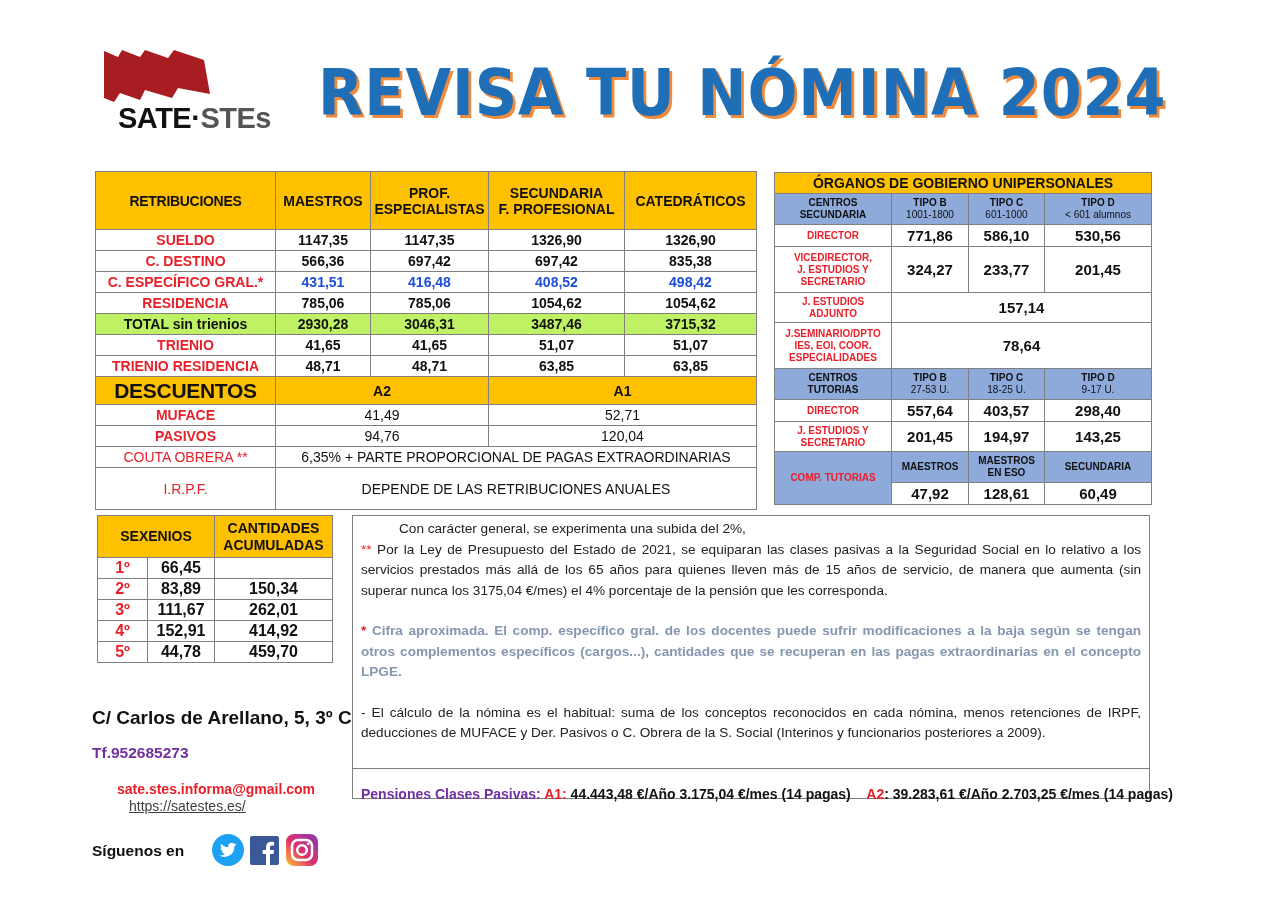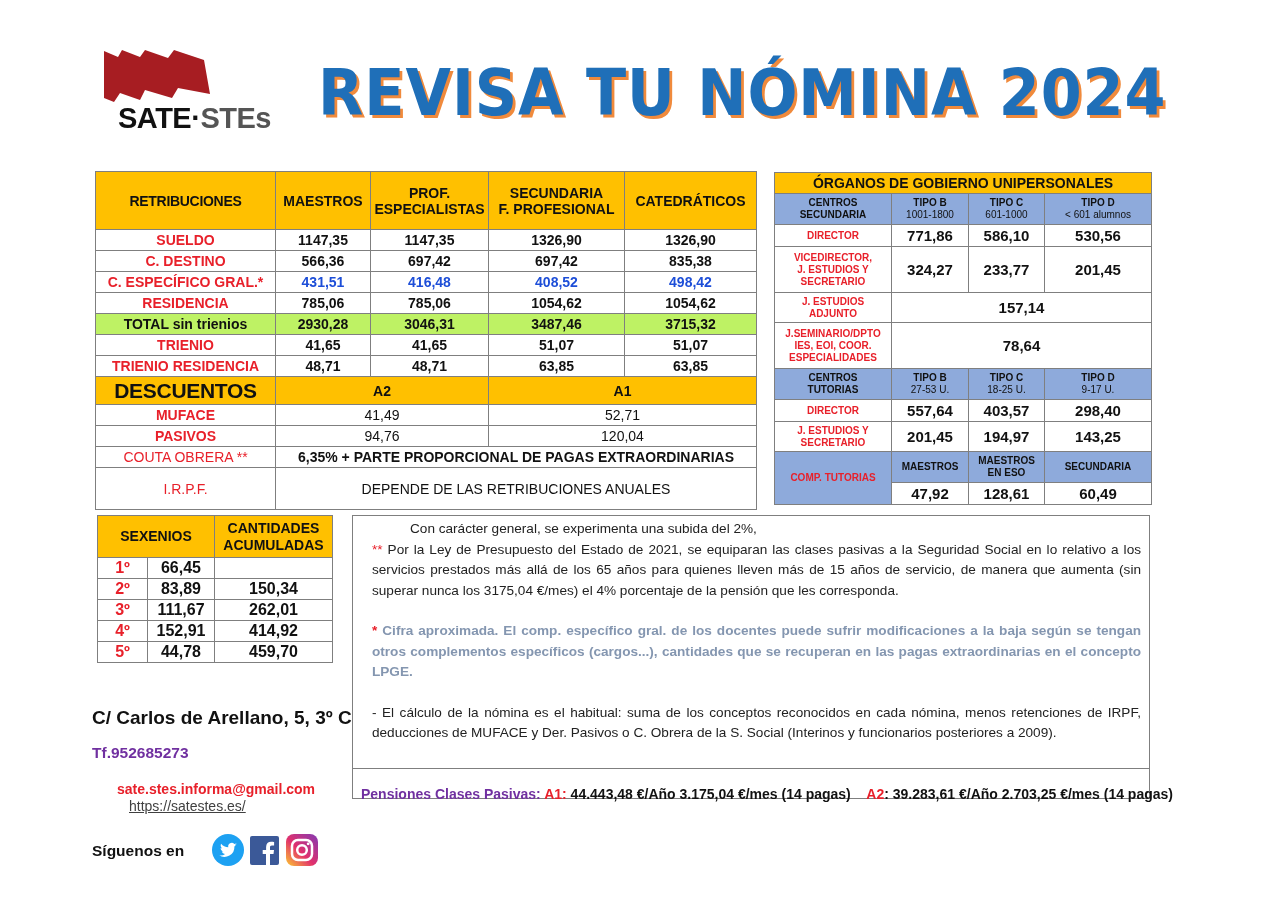--- a/index.html
+++ b/index.html
@@ -47,21 +47,21 @@
   #org .r2 { height: 30px; }
 
   
   #sex { left: 97px; top: 515px; width: 235px; font-size: 16px; }
   #sex td { height: 21px; padding: 0; }
   #sex .hdr td { height: 42px; font-size: 14px; line-height: 17px; }
 
   
   .notes { left: 352px; top: 515px; width: 798px; height: 284px; border: 1px solid #7f7f7f; }
   .notes-hdr { height: 24px; background: #ffc000; border-bottom: 1px solid #7f7f7f; text-align: center; font-size: 15px; line-height: 24px; font-weight: normal; letter-spacing: 0.3px; }
-  .notes-body { padding: 3px 8px 0 8px; font-size: 13.6px; line-height: 20.5px; color: #222; text-align: justify; margin-left: 11px; }
+  .notes-body { padding: 3px 8px 0 8px; font-size: 13.6px; line-height: 20.5px; color: #222; text-align: justify; }
   .notes-body p { margin: 0; }
   .indent { padding-left: 38px; }
   .gray { color: #8496b0; font-weight: bold; }
   .sp { height: 20px; }
   .pension { position: absolute; left: 0; right: 0; top: 252px; border-top: 1px solid #7f7f7f; padding: 17px 8px; font-size: 14px; font-weight: bold; white-space: nowrap; }
   .purple { color: #7030a0; }
 
   
   .addr { left: 92px; top: 707px; font-size: 19px; font-weight: bold; }
   .tel { left: 92px; top: 744px; font-size: 15.5px; font-weight: bold; color: #7030a0; }
@@ -159,21 +159,21 @@
     <td colspan="2" style="font-weight:normal">41,49</td>
     <td colspan="2" style="font-weight:normal">52,71</td>
   </tr>
   <tr>
     <td class="red">PASIVOS</td>
     <td colspan="2" style="font-weight:normal">94,76</td>
     <td colspan="2" style="font-weight:normal">120,04</td>
   </tr>
   <tr>
     <td class="red" style="font-weight:normal">COUTA OBRERA **</td>
-    <td colspan="4" style="font-weight:bold">6,35% + PARTE PROPORCIONAL DE PAGAS EXTRAORDINARIAS</td>
+    <td colspan="4" style="font-weight:normal">6,35% + PARTE PROPORCIONAL DE PAGAS EXTRAORDINARIAS</td>
   </tr>
   <tr class="irpf">
     <td class="red" style="font-weight:normal">I.R.P.F.</td>
     <td colspan="4" style="font-weight:normal">DEPENDE DE LAS RETRIBUCIONES ANUALES</td>
   </tr>
 </tbody>
   </table>
 
 <table id="org">
   <colgroup>

